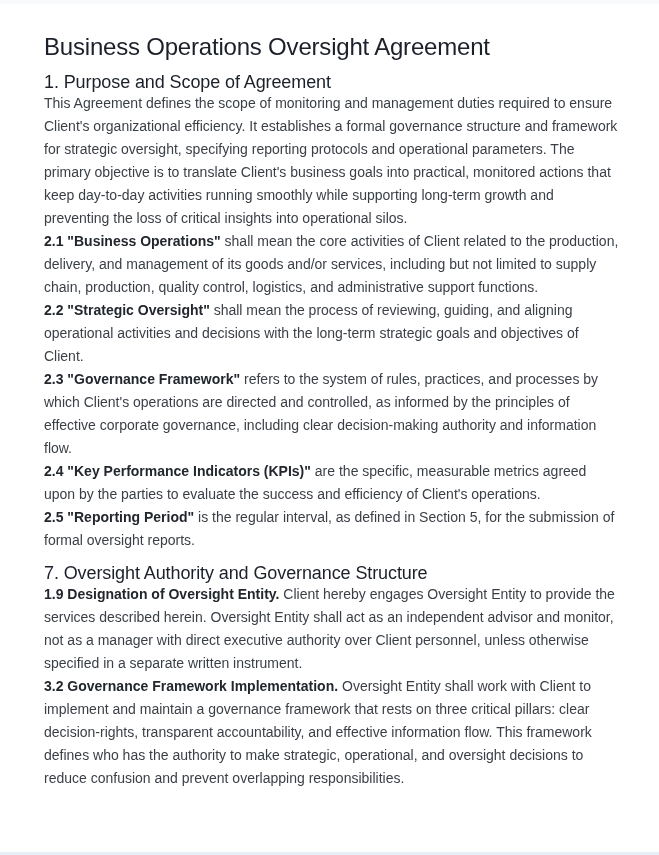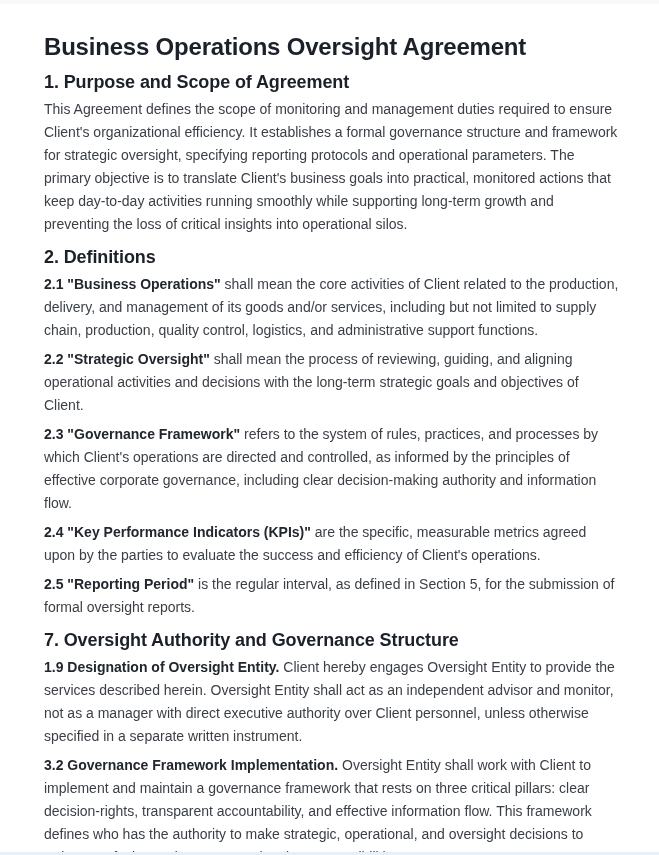--- a/index.html
+++ b/index.html
@@ -20,37 +20,37 @@
     height: 4px;
     background: #f8f9fa;
   }
   .doc {
     padding: 0 40px 0 44px;
     color: #3a3f46;
   }
   h1.doc-title {
     font-size: 24px;
     line-height: 28px;
-    font-weight: 700;
+    font-weight: 400;
     color: #1b2029;
     letter-spacing: -0.2px;
     margin: 29px 0 9px 0;
   }
   h2.section-heading {
     font-size: 18px;
     line-height: 19px;
-    font-weight: 700;
+    font-weight: 400;
     color: #1b2029;
     letter-spacing: -0.1px;
     margin: 12px 0 0 0;
   }
   p.paragraph {
     font-size: 14px;
     line-height: 23px;
-    margin: 6px 0 0 0;
+    margin: 0 0 0 0;
     color: #3a3f46;
   }
   p.paragraph strong {
     font-weight: 700;
     color: #22262d;
   }
   .bottom-strip {
     position: absolute;
     left: 0;
     bottom: 0;
@@ -63,21 +63,20 @@
 </head>
 <body>
 
 <div class="top-strip"></div>
 
 <div class="doc">
   <h1 class="doc-title">Business Operations Oversight Agreement</h1>
   <div>
       <h2 class="section-heading">1. Purpose and Scope of Agreement</h2>
       <p class="paragraph">This Agreement defines the scope of monitoring and management duties required to ensure Client's organizational efficiency. It establishes a formal governance structure and framework for strategic oversight, specifying reporting protocols and operational parameters. The primary objective is to translate Client's business goals into practical, monitored actions that keep day-to-day activities running smoothly while supporting long-term growth and preventing the loss of critical insights into operational silos.</p>
-      <h2 class="section-heading">2. Definitions</h2>
       <p class="paragraph"><strong>2.1 "Business Operations"</strong> shall mean the core activities of Client related to the production, delivery, and management of its goods and/or services, including but not limited to supply chain, production, quality control, logistics, and administrative support functions.</p>
       <p class="paragraph"><strong>2.2 "Strategic Oversight"</strong> shall mean the process of reviewing, guiding, and aligning operational activities and decisions with the long-term strategic goals and objectives of Client.</p>
       <p class="paragraph"><strong>2.3 "Governance Framework"</strong> refers to the system of rules, practices, and processes by which Client's operations are directed and controlled, as informed by the principles of effective corporate governance, including clear decision-making authority and information flow.</p>
       <p class="paragraph"><strong>2.4 "Key Performance Indicators (KPIs)"</strong> are the specific, measurable metrics agreed upon by the parties to evaluate the success and efficiency of Client's operations.</p>
       <p class="paragraph"><strong>2.5 "Reporting Period"</strong> is the regular interval, as defined in Section 5, for the submission of formal oversight reports.</p>
       <h2 class="section-heading">7. Oversight Authority and Governance Structure</h2>
       <p class="paragraph"><strong>1.9 Designation of Oversight Entity.</strong> Client hereby engages Oversight Entity to provide the services described herein. Oversight Entity shall act as an independent advisor and monitor, not as a manager with direct executive authority over Client personnel, unless otherwise specified in a separate written instrument.</p>
       <p class="paragraph"><strong>3.2 Governance Framework Implementation.</strong> Oversight Entity shall work with Client to implement and maintain a governance framework that rests on three critical pillars: clear decision-rights, transparent accountability, and effective information flow. This framework defines who has the authority to make strategic, operational, and oversight decisions to reduce confusion and prevent overlapping responsibilities.</p>
     </div>
 </div>

